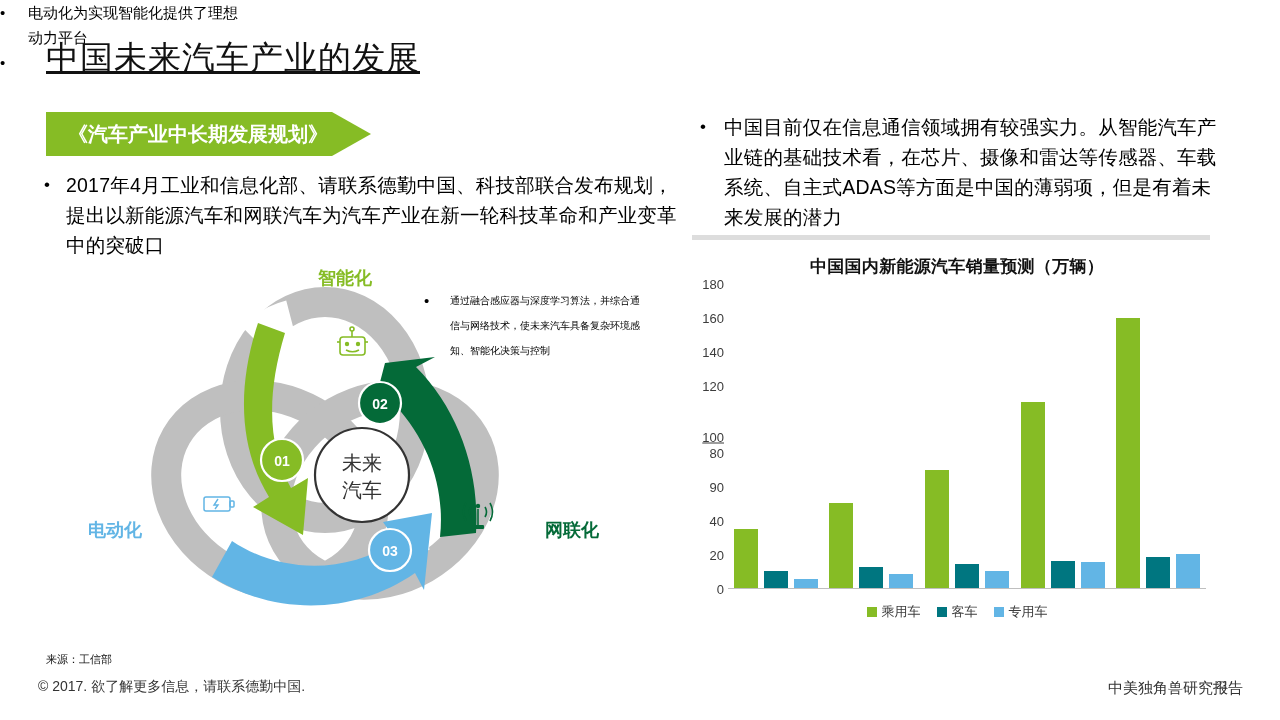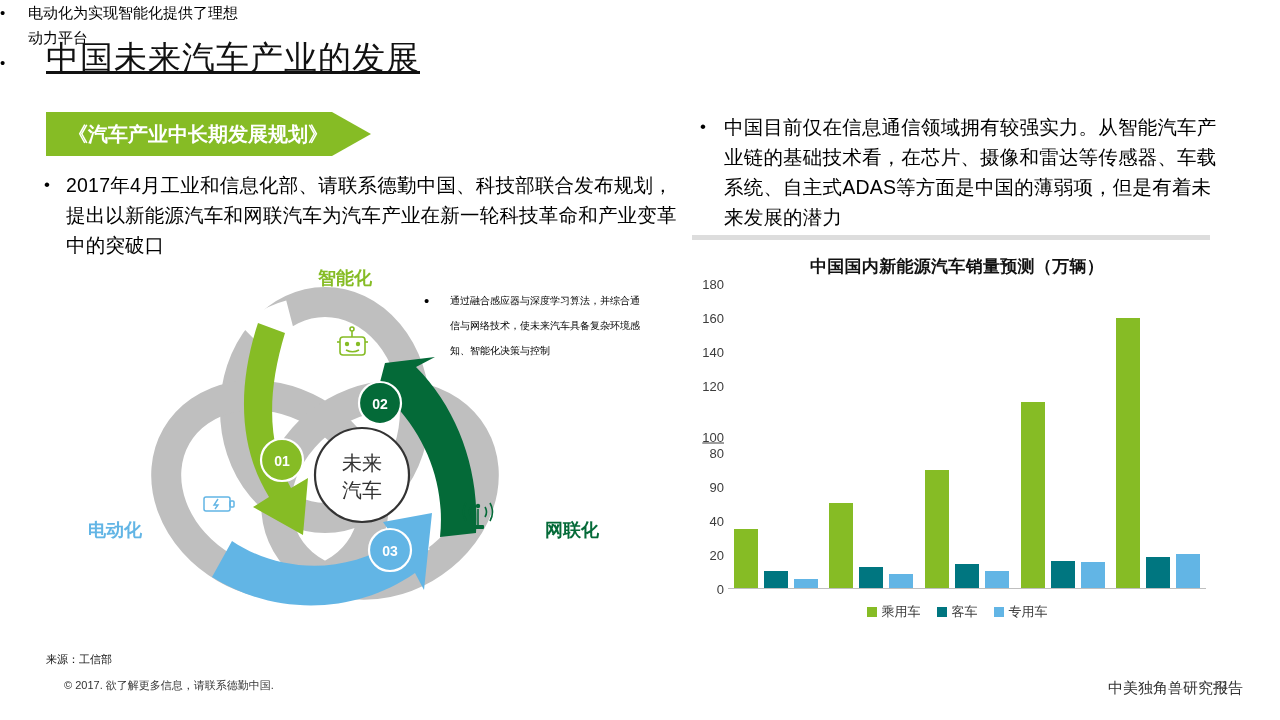--- a/index.html
+++ b/index.html
@@ -271,23 +271,23 @@
   
   .source-note {
     position: absolute;
     left: 46px;
     top: 652px;
     font-size: 11px;
     color: #111;
   }
   .copyright {
     position: absolute;
-    left: 64px;
+    left: 38px;
     top: 678px;
-    font-size: 11px;
+    font-size: 14px;
     color: #333;
   }
   .footer-report {
     position: absolute;
     left: 1108px;
     top: 679px;
     font-size: 15px;
     color: #333;
     white-space: nowrap;
   }

